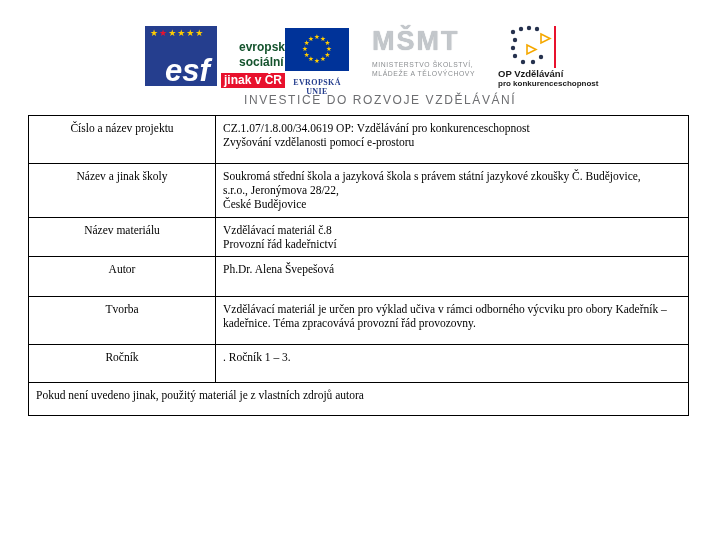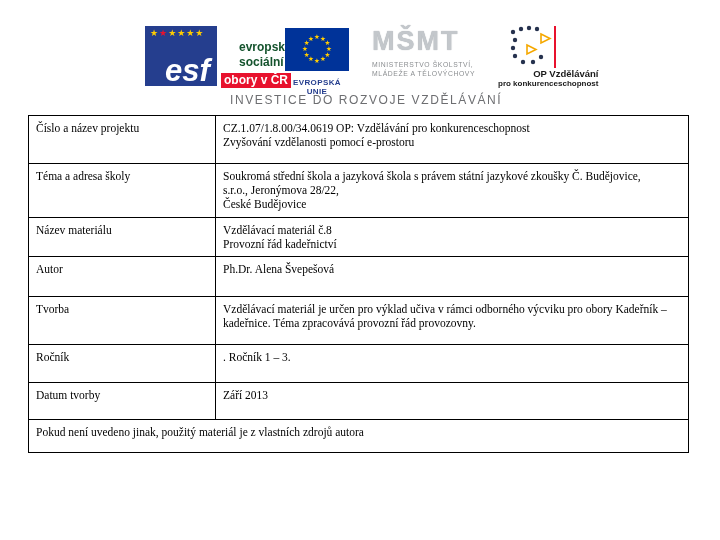--- a/index.html
+++ b/index.html
@@ -26,74 +26,74 @@
     position:absolute; bottom:0px; left:20px; color:#ffffff; font-size:31px; line-height:1;
     font-weight:bold; font-style:italic; font-family:"Liberation Sans", sans-serif;
   }
   .esf-lines { margin-left:4px; padding-top:14px; font-family:"Liberation Sans", sans-serif; }
   .esf-line-blue { color:#14532d; font-weight:bold; font-size:12px; line-height:15px;margin-left:18px; }
   .esf-line-red  { color:#fff; background:#e8112d; font-weight:bold; font-size:12px; line-height:15px; padding:0 3px; display:inline-block; }
 
   .eu-logo { position:absolute; left:285px; top:28px; width:64px; text-align:center; }
   .eu-caption {
     margin-top:3px; color:#253e8e; font-weight:bold; font-size:8px; letter-spacing:0.4px;
-    font-family:Liberation Sans, sans-serif;
+    font-family:Liberation Serif, serif;
   }
 
   .msmt-logo { position:absolute; left:372px; top:26px; width:110px; }
   .msmt-wordmark {
     color:#c3c7cb; font-weight:bold; font-size:27px; line-height:30px; letter-spacing:2px;
     font-family:"Liberation Sans", sans-serif; text-shadow:0 0 1px #9ea3a8;
   }
   .msmt-caption {
     margin-top:4px; color:#8a8d90; font-size:6.8px; letter-spacing:0.6px; line-height:9px;
     font-family:"Liberation Sans", sans-serif; white-space:pre-line;
   }
 
   .opvk-logo { position:absolute; left:498px; top:24px; width:110px; height:66px; }
   .opvk-icon { position:absolute; left:8px; top:0; }
   .opvk-redline { position:absolute; left:56px; top:2px; width:2px; height:42px; background:#e8112d; }
-  .opvk-text { position:absolute; left:0px; top:44px; font-family:"Liberation Sans", sans-serif; color:#1a1a1a;text-align:right; }
+  .opvk-text { position:absolute; left:0px; top:44px; font-family:"Liberation Sans", sans-serif; color:#1a1a1a; }
   .opvk-line1 { font-weight:bold; font-size:9.5px; line-height:11px; }
   .opvk-line2 { font-weight:bold; font-size:8px;  line-height:10px; }
 
   .tagline {
-    position:absolute; left:230px; top:93px; color:#6d6e71; font-size:12px;
+    position:absolute; left:244px; top:93px; color:#6d6e71; font-size:12px;
     letter-spacing:1.6px; font-family:"Liberation Sans", sans-serif; white-space:nowrap;
   }
 
   
   .info-table {
     position:absolute; left:28px; top:115px; width:661px;
     border-collapse:collapse; font-size:11.5px; color:#000;
     table-layout:fixed;
   }
   .info-table td {
     border:1px solid #000; vertical-align:top; padding:5px 7px; line-height:14px;
   }
-  td.label { width:187px; }
+  td.label { width:187px;text-align:center; }
   td.value { white-space:pre-line; }
   td.footer-cell { white-space:normal; }
 </style>
 </head>
 <body>
 
 <div class="page">
 
   <div class="header">
 
     <div class="esf-logo">
       <div class="esf-square">
         <div class="esf-stars">★<span class="esf-star-red">★</span>★★★★</div>
         <div class="esf-wordmark">esf</div>
       </div>
       <div class="esf-lines">
         <div class="esf-line-blue">evropský</div>
         <div class="esf-line-blue">sociální</div>
-        <div><span class="esf-line-red">obory v ČR</span></div>
+        <div><span class="esf-line-red">jinak v ČR</span></div>
       </div>
     </div>
 
     <div class="eu-logo">
       <svg width="64" height="43" viewBox="0 0 64 43">
         <rect width="64" height="43" fill="#003399"></rect>
         <g fill="#ffcc00" font-size="6.5" text-anchor="middle" font-family="DejaVu Sans, sans-serif">
           <text x="32" y="11">★</text>
           <text x="38" y="12.6">★</text>
           <text x="42.4" y="17">★</text>
@@ -143,21 +143,21 @@
   </div>
 
   <table class="info-table">
     <tbody>
       <tr style="height:48px">
         <td class="label">Číslo  a název projektu</td>
         <td class="value">CZ.1.07/1.8.00/34.0619 OP: Vzdělávání pro konkurenceschopnost
 Zvyšování vzdělanosti pomocí e-prostoru</td>
       </tr>
       <tr style="height:54px">
-        <td class="label">Téma a adresa školy</td>
+        <td class="label">Název a jinak školy</td>
         <td class="value">Soukromá střední škola a jazyková škola s právem státní jazykové zkoušky Č. Budějovice,
 s.r.o., Jeronýmova 28/22,
 České Budějovice</td>
       </tr>
       <tr style="height:38px">
         <td class="label">Název materiálu</td>
         <td class="value">Vzdělávací materiál č.8
 Provozní řád kadeřnictví</td>
       </tr>
       <tr style="height:40px">
@@ -165,23 +165,19 @@
         <td class="value">Ph.Dr. Alena Švepešová</td>
       </tr>
       <tr style="height:48px">
         <td class="label">Tvorba</td>
         <td class="value">Vzdělávací materiál je určen pro výklad učiva v rámci odborného výcviku pro obory Kadeřník – kadeřnice. Téma zpracovává provozní řád provozovny.</td>
       </tr>
       <tr style="height:38px">
         <td class="label">Ročník</td>
         <td class="value">. Ročník 1 – 3.</td>
       </tr>
-      <tr style="height:37px">
-        <td class="label">Datum tvorby</td>
-        <td class="value">Září 2013</td>
-      </tr>
       <tr style="height:33px">
         <td class="footer-cell" colspan="2">Pokud není uvedeno jinak, použitý materiál je z vlastních zdrojů autora</td>
       </tr>
     </tbody>
   </table>
 
 </div>
 
 </body></html>

